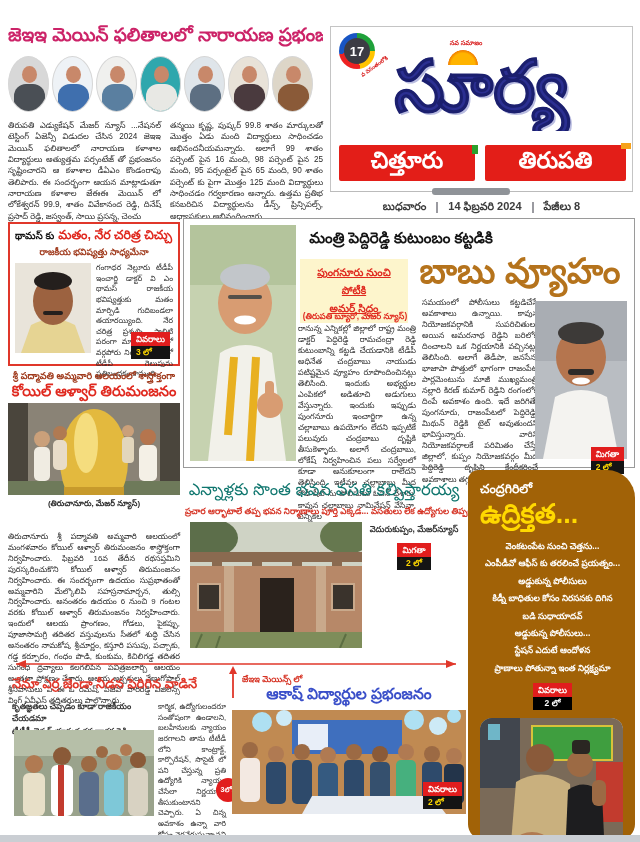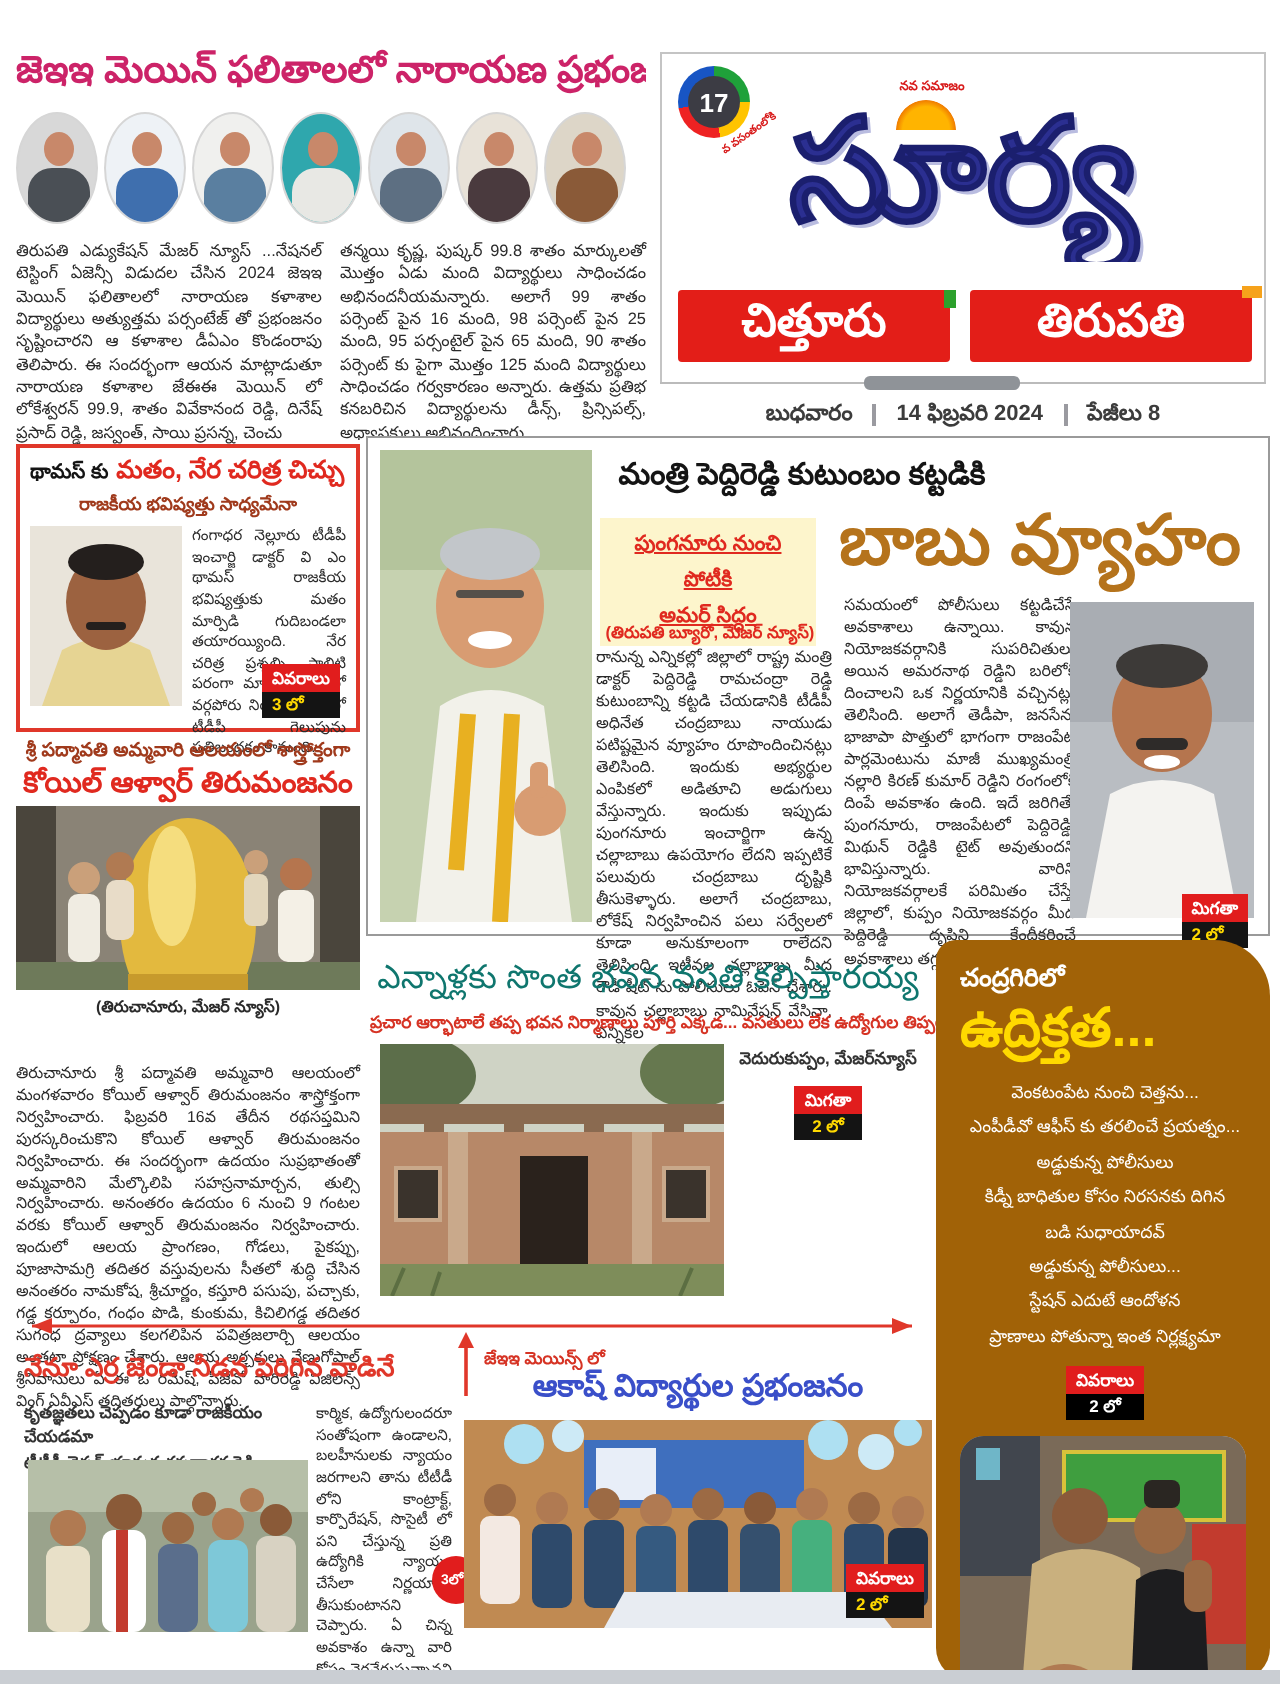--- a/index.html
+++ b/index.html
@@ -99,21 +99,21 @@
   .ak-kick{left:242px;top:674px;width:160px;font-size:8.5px;font-weight:bold;color:#d63324;white-space:nowrap;}
   .ak-head{left:232px;top:685px;width:234px;font-size:15.5px;font-weight:bold;color:#3a4fc9;text-align:center;white-space:nowrap;}
   .ak-photo{left:232px;top:710px;width:234px;height:104px;}
   .ak-badge{position:absolute;right:4px;bottom:5px;}
 
   
   .sidebar{left:468px;top:470px;width:167px;height:370px;background:#a16207;border-radius:10px 28px 16px 16px;padding:12px 10px 0 12px;}
   .ud-kick{color:#fff;font-size:12.5px;font-weight:bold;}
   .ud-head{color:#ffd900;font-size:27px;font-weight:bold;line-height:1.15;}
   .ud-lines{margin-top:8px;text-align:center;}
-  .ud-lines div{color:#fff;font-size:8.7px;font-weight:normal;line-height:2.0;}
+  .ud-lines div{color:#fff;font-size:8.7px;font-weight:bold;line-height:2.0;}
   .ud-badge{text-align:center;margin-top:6px;}
   .ud-photo{margin-top:8px;width:143px;height:162px;border-radius:12px;overflow:hidden;}
 
   .photo{overflow:hidden;background:#ccc;}
   .photo svg{display:block;}
   .bottom-strip{left:0;top:835px;width:640px;height:7px;background:#caced3;}
 </style>
 </head>
 <body>
 

